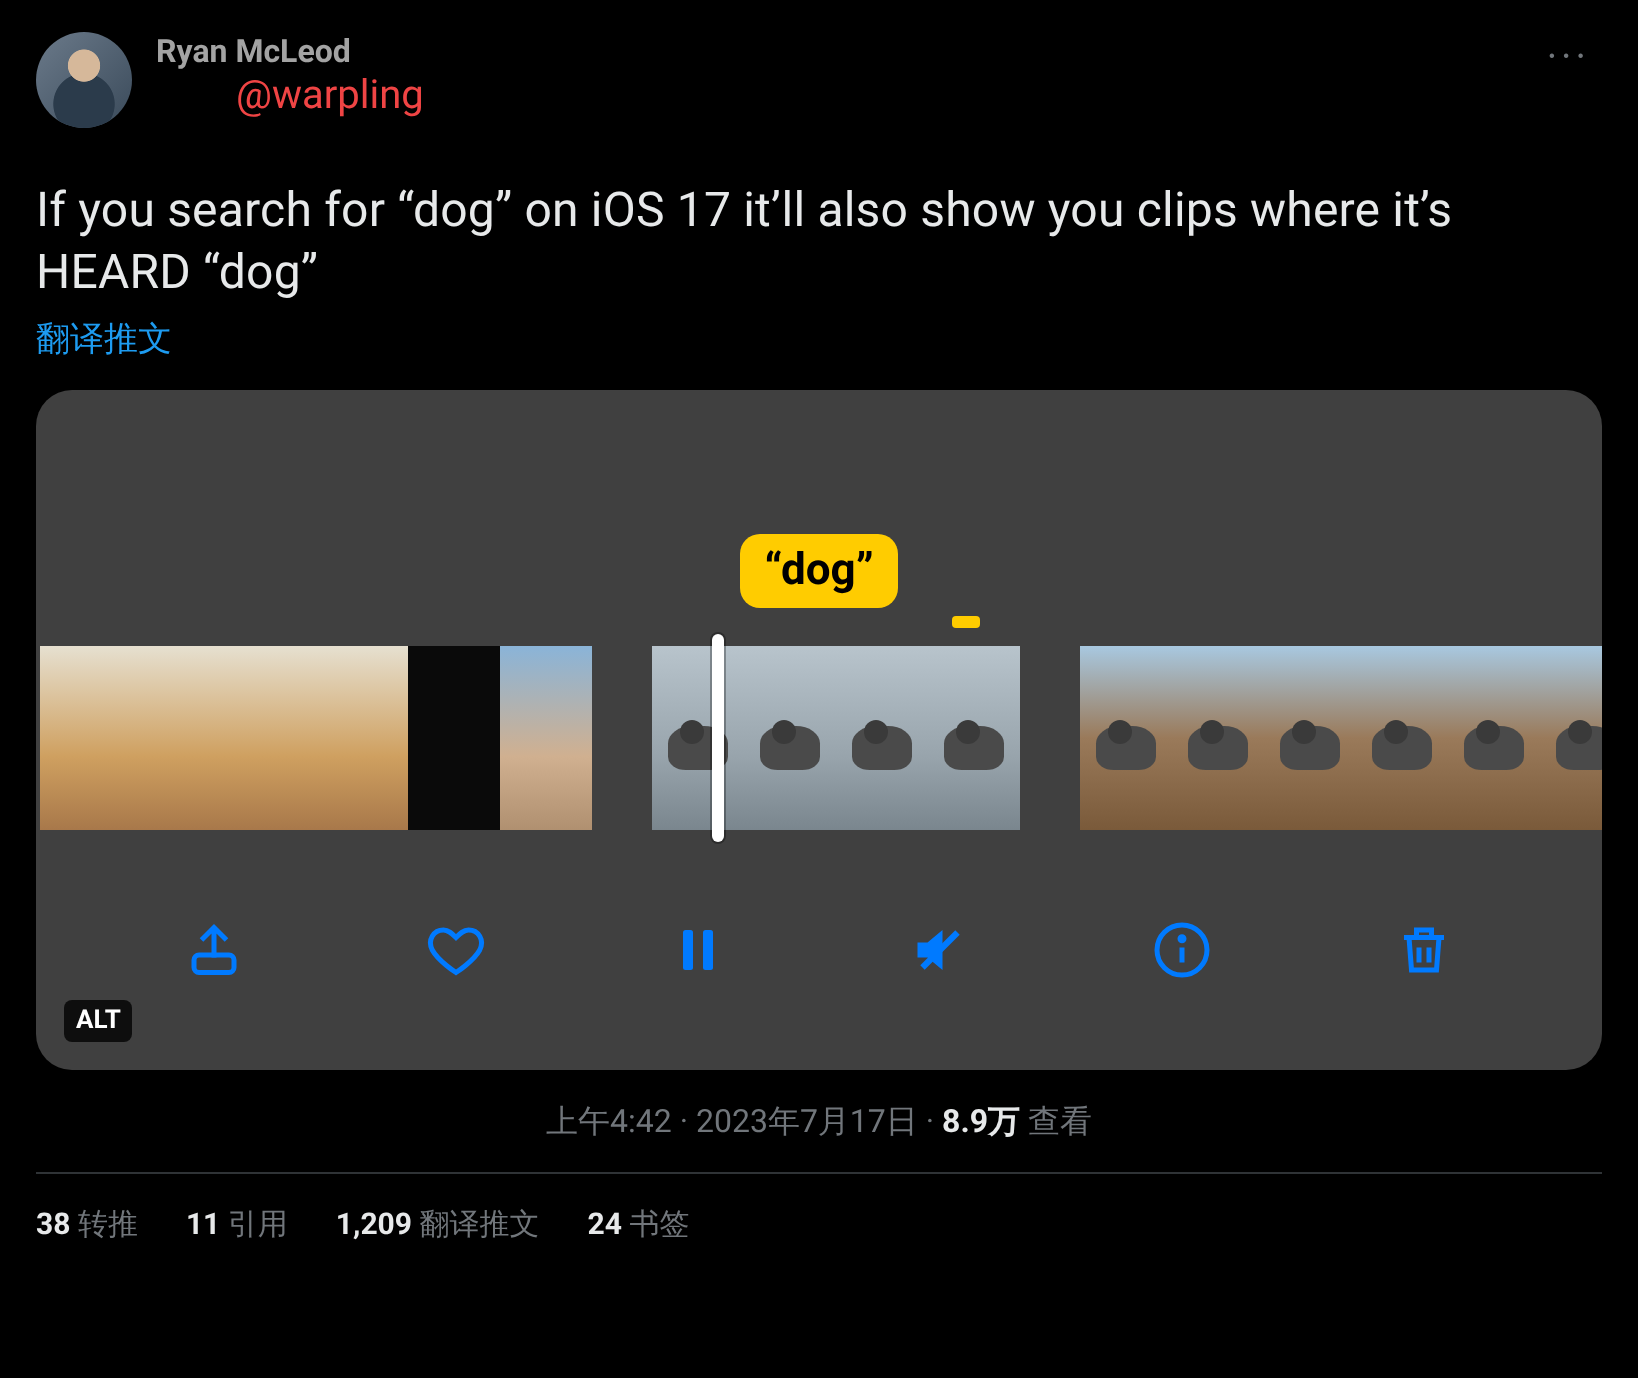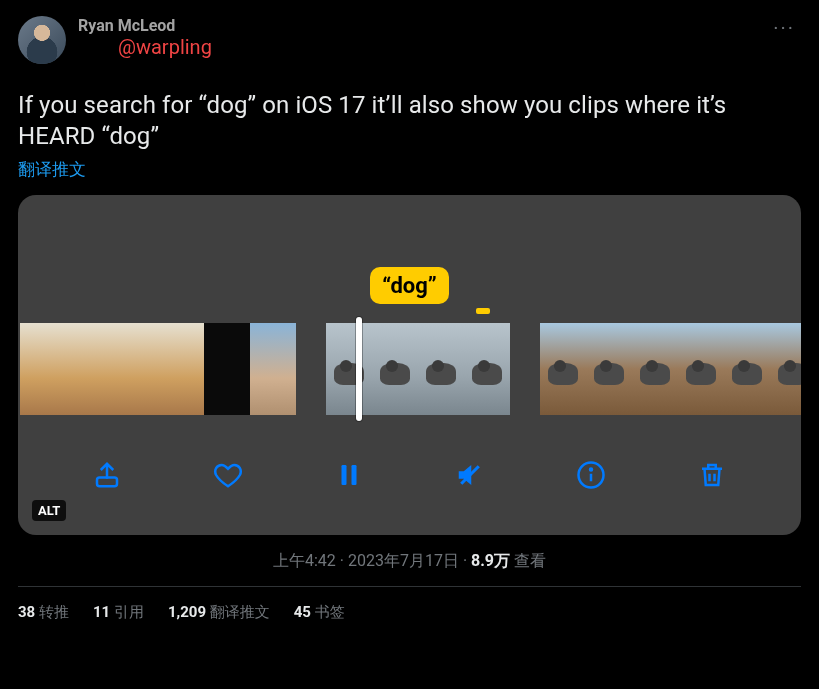--- a/index.html
+++ b/index.html
@@ -308,16 +308,16 @@
   <div class="meta">
     <span>上午4:42</span><span> · </span><span>2023年7月17日</span><span> · </span><span class="strong">8.9万</span><span> 查看</span>
   </div>
 
   <hr class="divider">
 
   <div class="stats">
     <div><span class="num">38</span><span> 转推</span></div>
     <div><span class="num">11</span><span> 引用</span></div>
     <div><span class="num">1,209</span><span> 翻译推文</span></div>
-    <div><span class="num">45</span><span> 书签</span></div>
+    <div><span class="num">24</span><span> 书签</span></div>
   </div>
 
 </div>
 
 </body></html>

